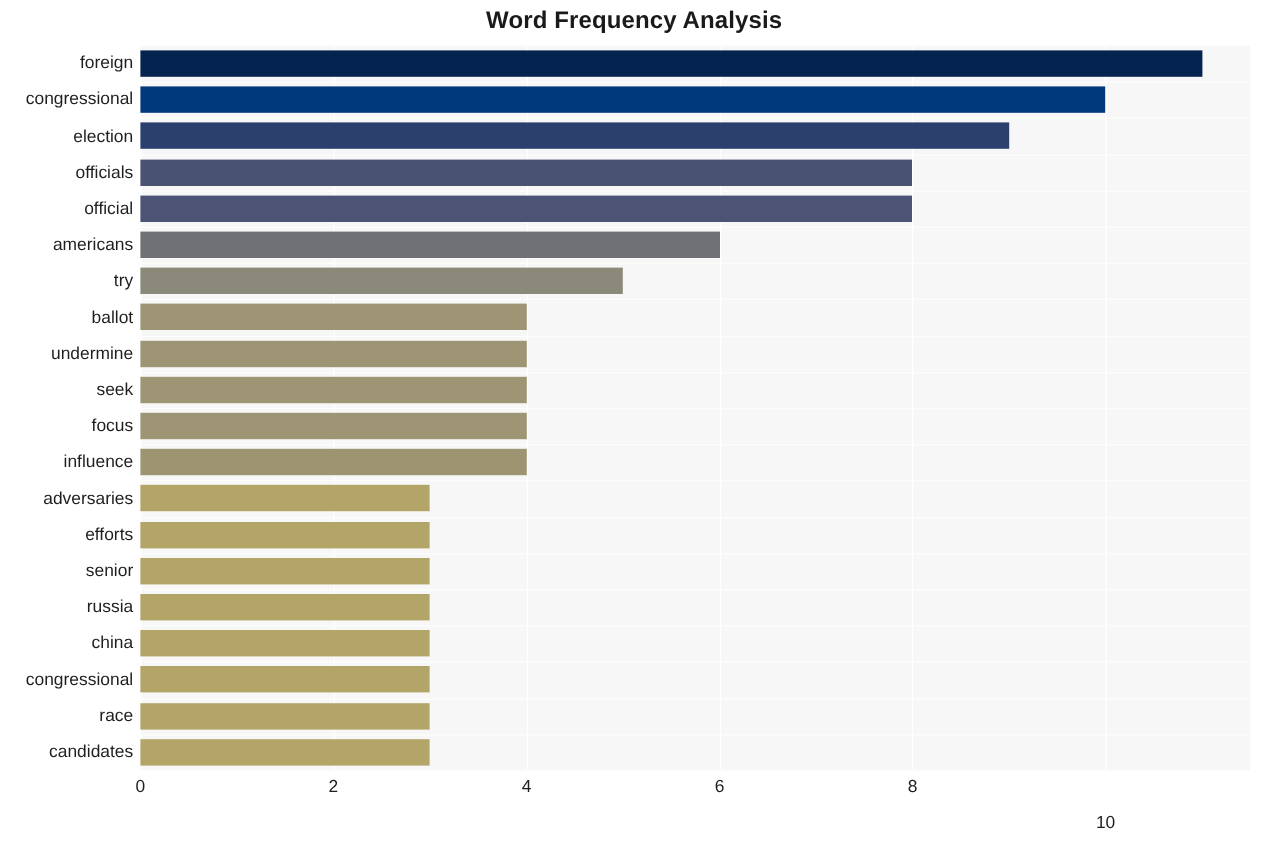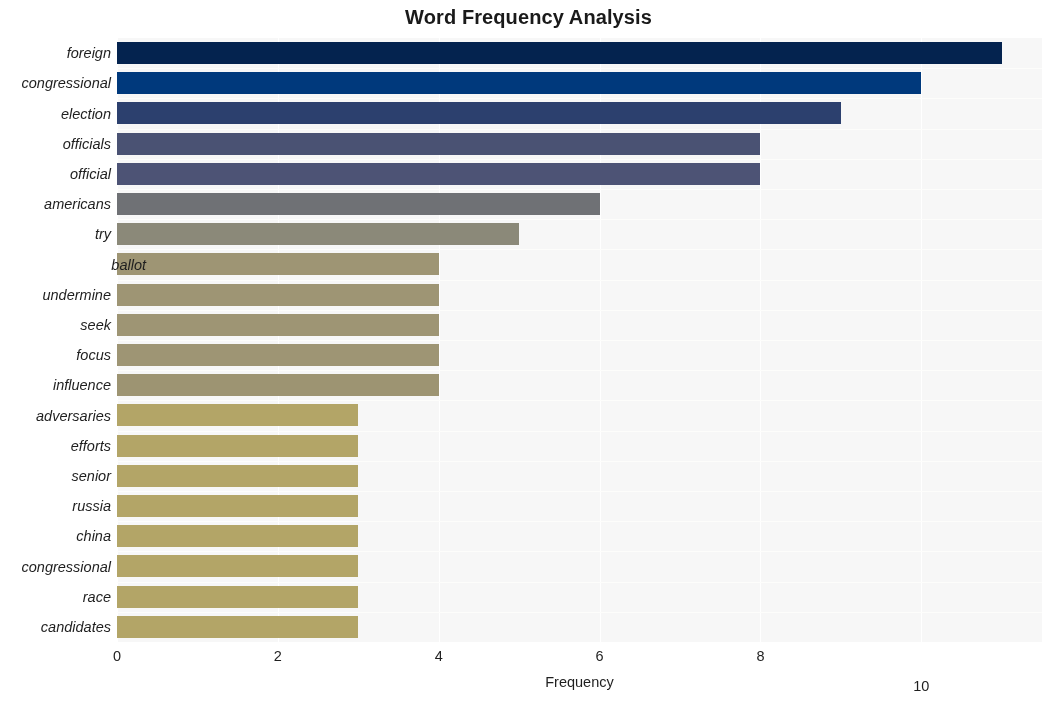--- a/index.html
+++ b/index.html
@@ -68,21 +68,20 @@
   }
   .ytick-item {
     position: absolute;
     left: 0;
     width: 111px;
     text-align: right;
     font-size: 14.5px;
     color: #1f1f1f;
     transform: translateY(-50%);
     white-space: nowrap;
-    font-style: italic;
   }
   
   #xlabels {
     position: absolute;
     left: 0; top: 648px;
     width: 1057px; height: 24px;
   }
   .xtick-item {
     position: absolute;
     top: 0;
@@ -202,21 +201,21 @@
   </div>
 
   <div id="ylabels">
       <div class="ytick-item" style="top: 15.1px;">foreign</div>
       <div class="ytick-item" style="top: 45.3px;">congressional</div>
       <div class="ytick-item" style="top: 75.5px;">election</div>
       <div class="ytick-item" style="top: 105.7px;">officials</div>
       <div class="ytick-item" style="top: 135.9px;">official</div>
       <div class="ytick-item" style="top: 166.1px;">americans</div>
       <div class="ytick-item" style="top: 196.3px;">try</div>
-      <div class="ytick-item" style="top: 226.5px; margin-left: 35px;">ballot</div>
+      <div class="ytick-item" style="top: 226.5px;">ballot</div>
       <div class="ytick-item" style="top: 256.7px; padding-left: 6px;">undermine</div>
       <div class="ytick-item" style="top: 286.9px;">seek</div>
       <div class="ytick-item" style="top: 317.1px;">focus</div>
       <div class="ytick-item" style="top: 347.3px;">influence</div>
       <div class="ytick-item" style="top: 377.5px;">adversaries</div>
       <div class="ytick-item" style="top: 407.7px; padding-left: 32px;">efforts</div>
       <div class="ytick-item" style="top: 437.9px;">senior</div>
       <div class="ytick-item" style="top: 468.1px;">russia</div>
       <div class="ytick-item" style="top: 498.3px;">china</div>
       <div class="ytick-item" style="top: 528.5px;">congressional</div>
@@ -225,15 +224,14 @@
     </div>
   <div id="xlabels">
       <div class="xtick-item" style="left: 117px;">0</div>
       <div class="xtick-item" style="left: 277.87px;">2</div>
       <div class="xtick-item" style="left: 438.739px;">4</div>
       <div class="xtick-item" style="left: 599.609px;">6</div>
       <div class="xtick-item" style="left: 760.478px;">8</div>
       <div class="xtick-item" style="left: 921.348px; margin-top: 30px;">10</div>
     </div>
 
-  <div id="xaxis-label">Frequency</div>
 
 </div>
 
 </body></html>

